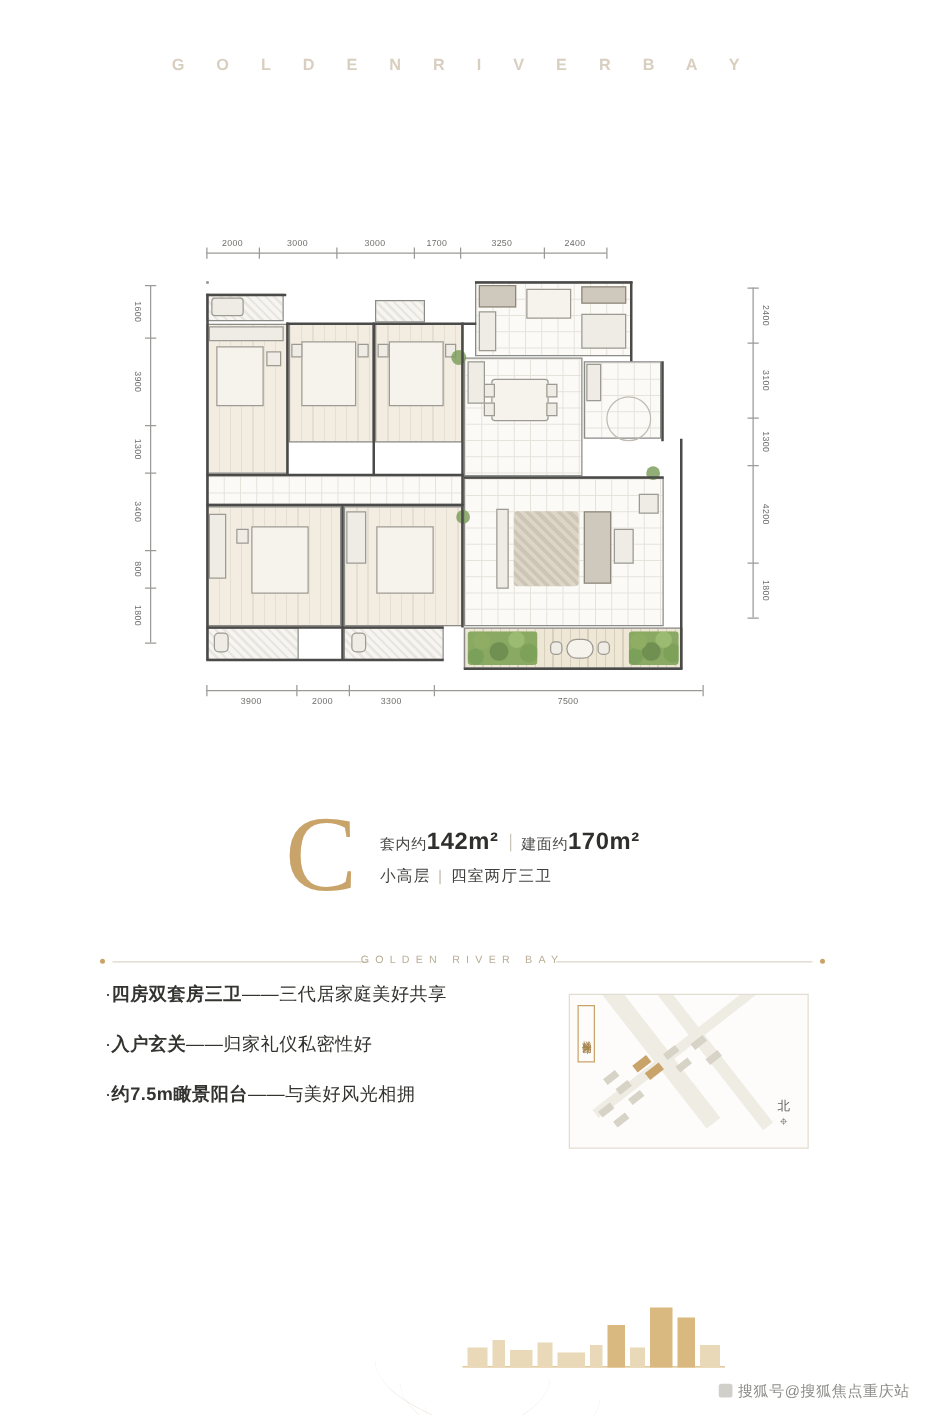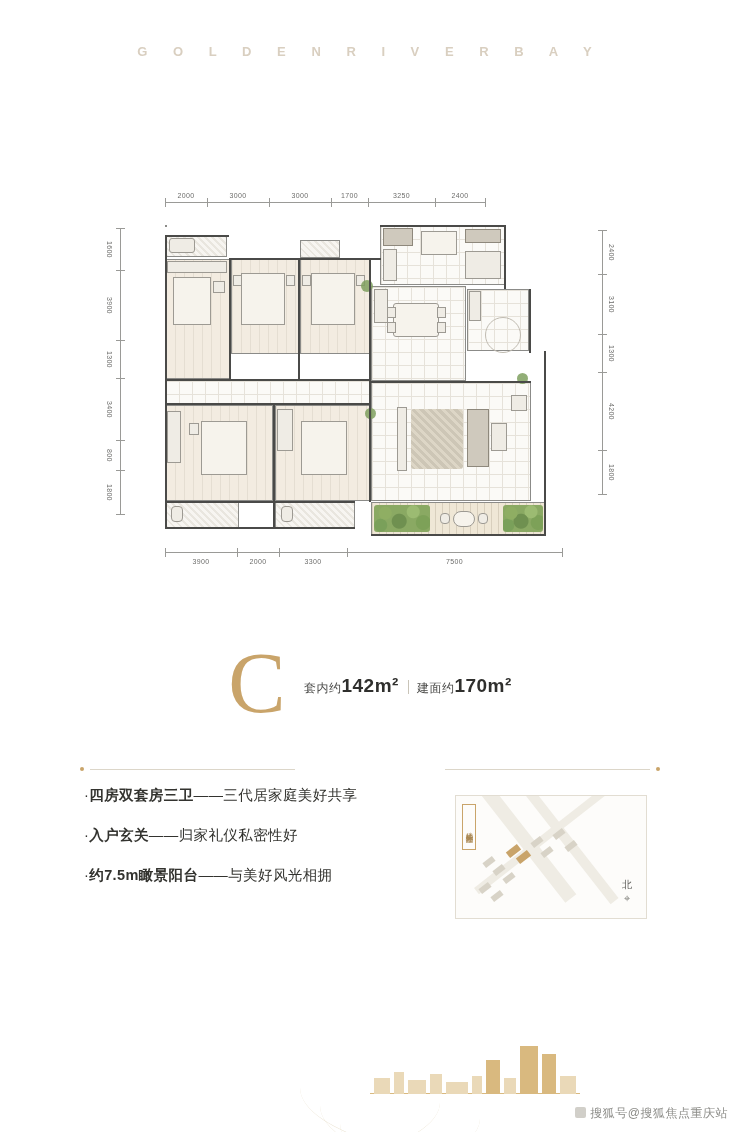--- a/index.html
+++ b/index.html
@@ -282,28 +282,32 @@
     <div class="wall" style="left:0px;top:276px;width:190px;height:2px;"></div>
   </div>
 </div>
 
 <div class="typeblock">
   <span class="letterC">C</span>
   <span class="typeinfo">
     <span class="area-line">
       <span>套内约</span><span class="big">142m²</span><span class="sep"></span><span>建面约</span><span class="big">170m²</span>
     </span>
+    <span class="type-sub" style="display:block;">
+      <span>小高层</span><span class="bar">|</span><span>四室两厅三卫</span>
+    </span>
   </span>
 </div>
 
 <div class="divider">
   <div class="line" style="left:10px;width:205px;"></div>
   <div class="line" style="right:10px;width:205px;"></div>
   <div class="dot" style="left:0;"></div>
   <div class="dot" style="right:0;"></div>
+  <div class="word">GOLDEN RIVER BAY</div>
 </div>
 
 <div class="features">
   <div class="feature">·<span class="lead">四房双套房三卫</span><span>——三代居家庭美好共享</span></div>
   <div class="feature">·<span class="lead">入户玄关</span><span>——归家礼仪私密性好</span></div>
   <div class="feature">·<span class="lead">约7.5m瞰景阳台</span><span>——与美好风光相拥</span></div>
 </div>
 
 <div class="sitemap">
   <div class="sitelabel">楼栋分布图</div>

